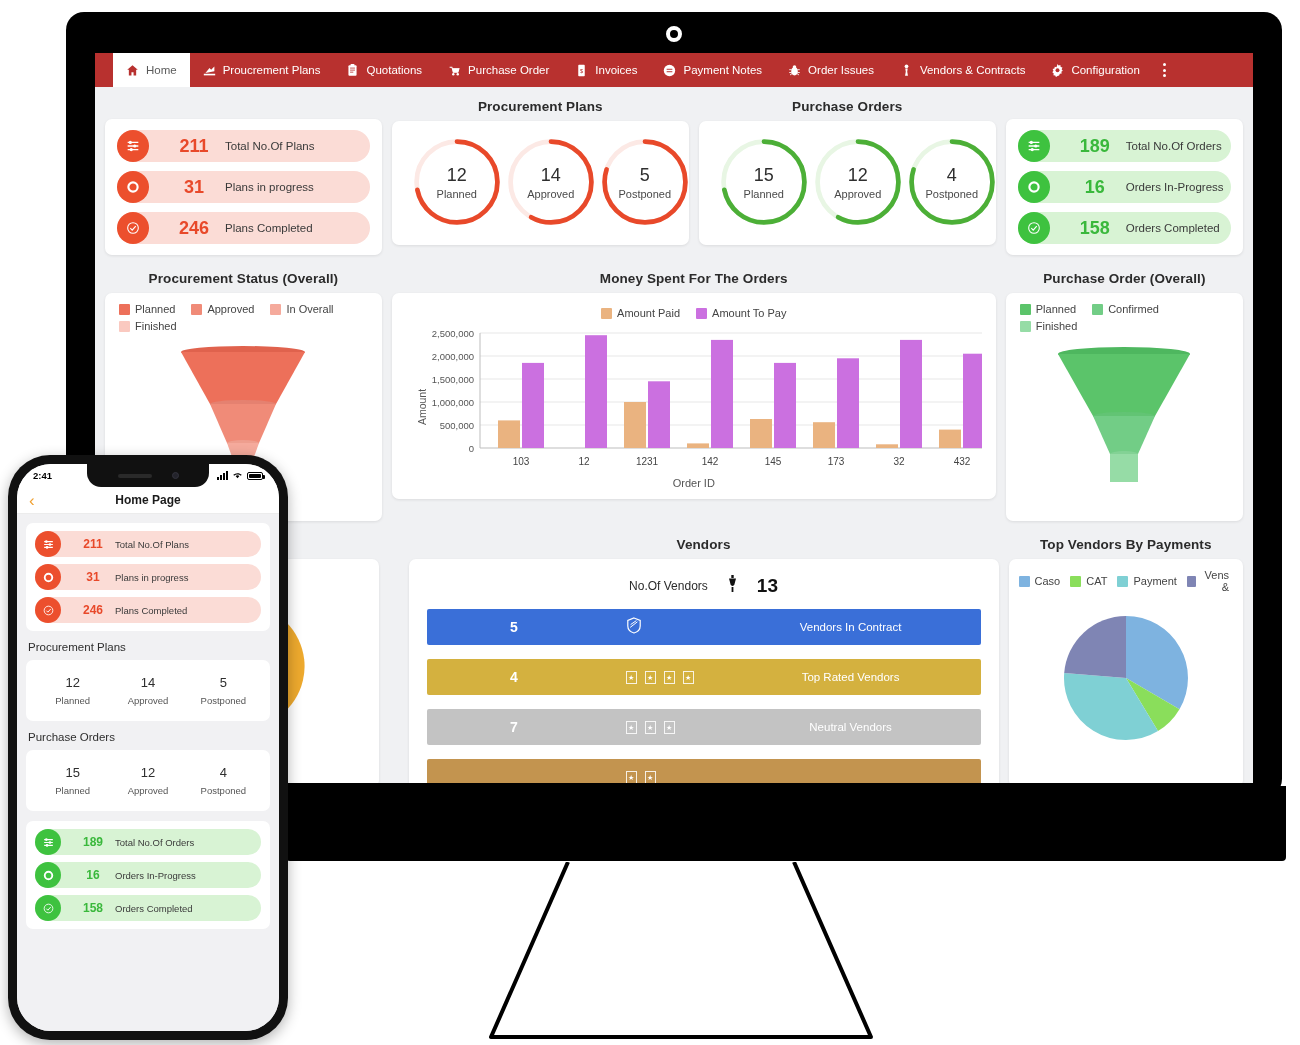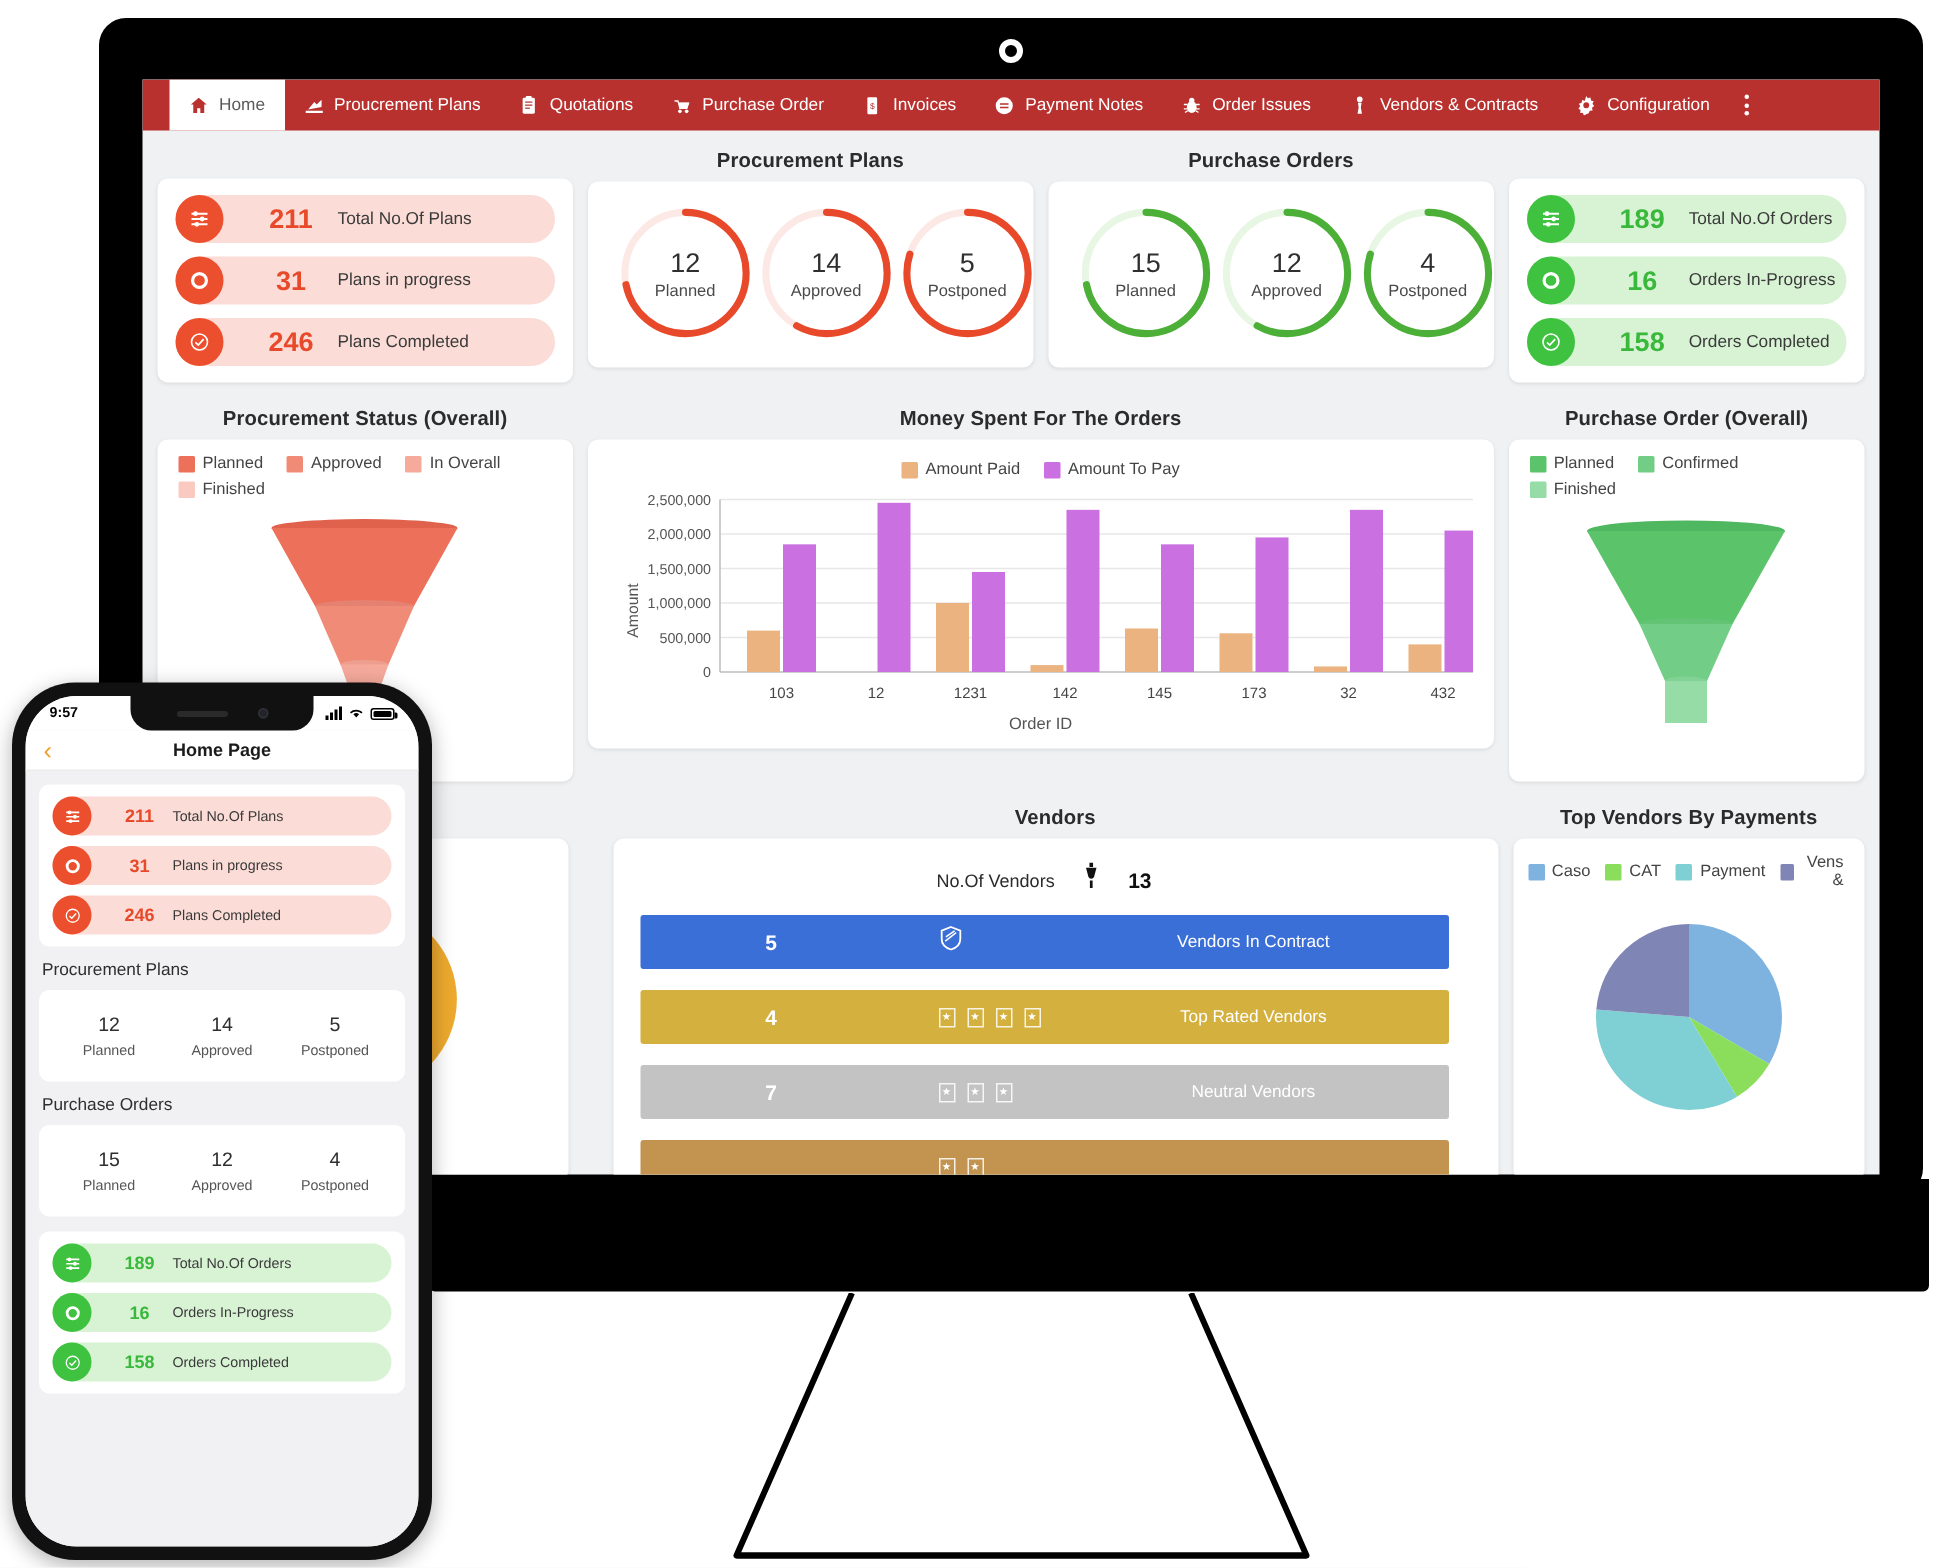--- a/index.html
+++ b/index.html
@@ -120,27 +120,27 @@
   .bar-card { padding: 4px 10px 10px 10px; }
   .plot { position: relative; margin-top: 4px; }
   .ylab {
     position: absolute; left: 2px; top: 50%;
     transform: translateY(-50%) rotate(-90deg);
     font-size: 10.5px; color: #555; transform-origin: center;
   }
   .xlab { text-align: center; font-size: 11px; color: #555; margin-top: 2px; }
 
   
-  .vend-card { padding: 10px 33px 0 18px; overflow: hidden; }
+  .vend-card { padding: 10px 18px 0 18px; overflow: hidden; }
   .vend-head {
     display: flex; align-items: center; justify-content: center; gap: 18px;
     padding: 6px 0 12px 0;
   }
   .vend-head .vh-lbl { font-size: 12px; color: #2b2b2b; }
-  .vend-head .vh-num { font-size: 14px; font-weight: 700; color: #111; }
+  .vend-head .vh-num { font-size: 19px; font-weight: 700; color: #111; }
   .vbar {
     height: 36px; border-radius: 2px; display: flex; align-items: center;
     margin-bottom: 14px; color: #fff; position: relative;
   }
   .vbar .vnum { width: 175px; text-align: center; font-size: 14px; font-weight: 700; }
   .vbar .vmid { flex: 1; display: flex; align-items: center; gap: 8px; padding-left: 24px; }
   .vbar .vname { width: 260px; text-align: center; font-size: 11.5px; }
   .star-box {
     width: 11px; height: 13px; border: 1px solid rgba(255,255,255,.85);
     display: flex; align-items: center; justify-content: center;
@@ -764,21 +764,21 @@
     </svg>
   </div>
 
   <div class="phone">
     <div class="phone-screen">
       <div class="notch">
         <span class="speaker"></span>
         <span class="cam"></span>
       </div>
       <div class="status">
-        <span>9:57</span>
+        <span>2:41</span>
         <span class="right">
           <span class="bars">
               <i style="height:3px"></i>
               <i style="height:5px"></i>
               <i style="height:7px"></i>
               <i style="height:9px"></i>
             </span>
           <span>
             <svg width="11" height="9" viewBox="0 0 11 9" fill="#000">
                 <path d="M5.5 8.3 L3.6 6.1a3 3 0 0 1 3.8 0z"></path>

